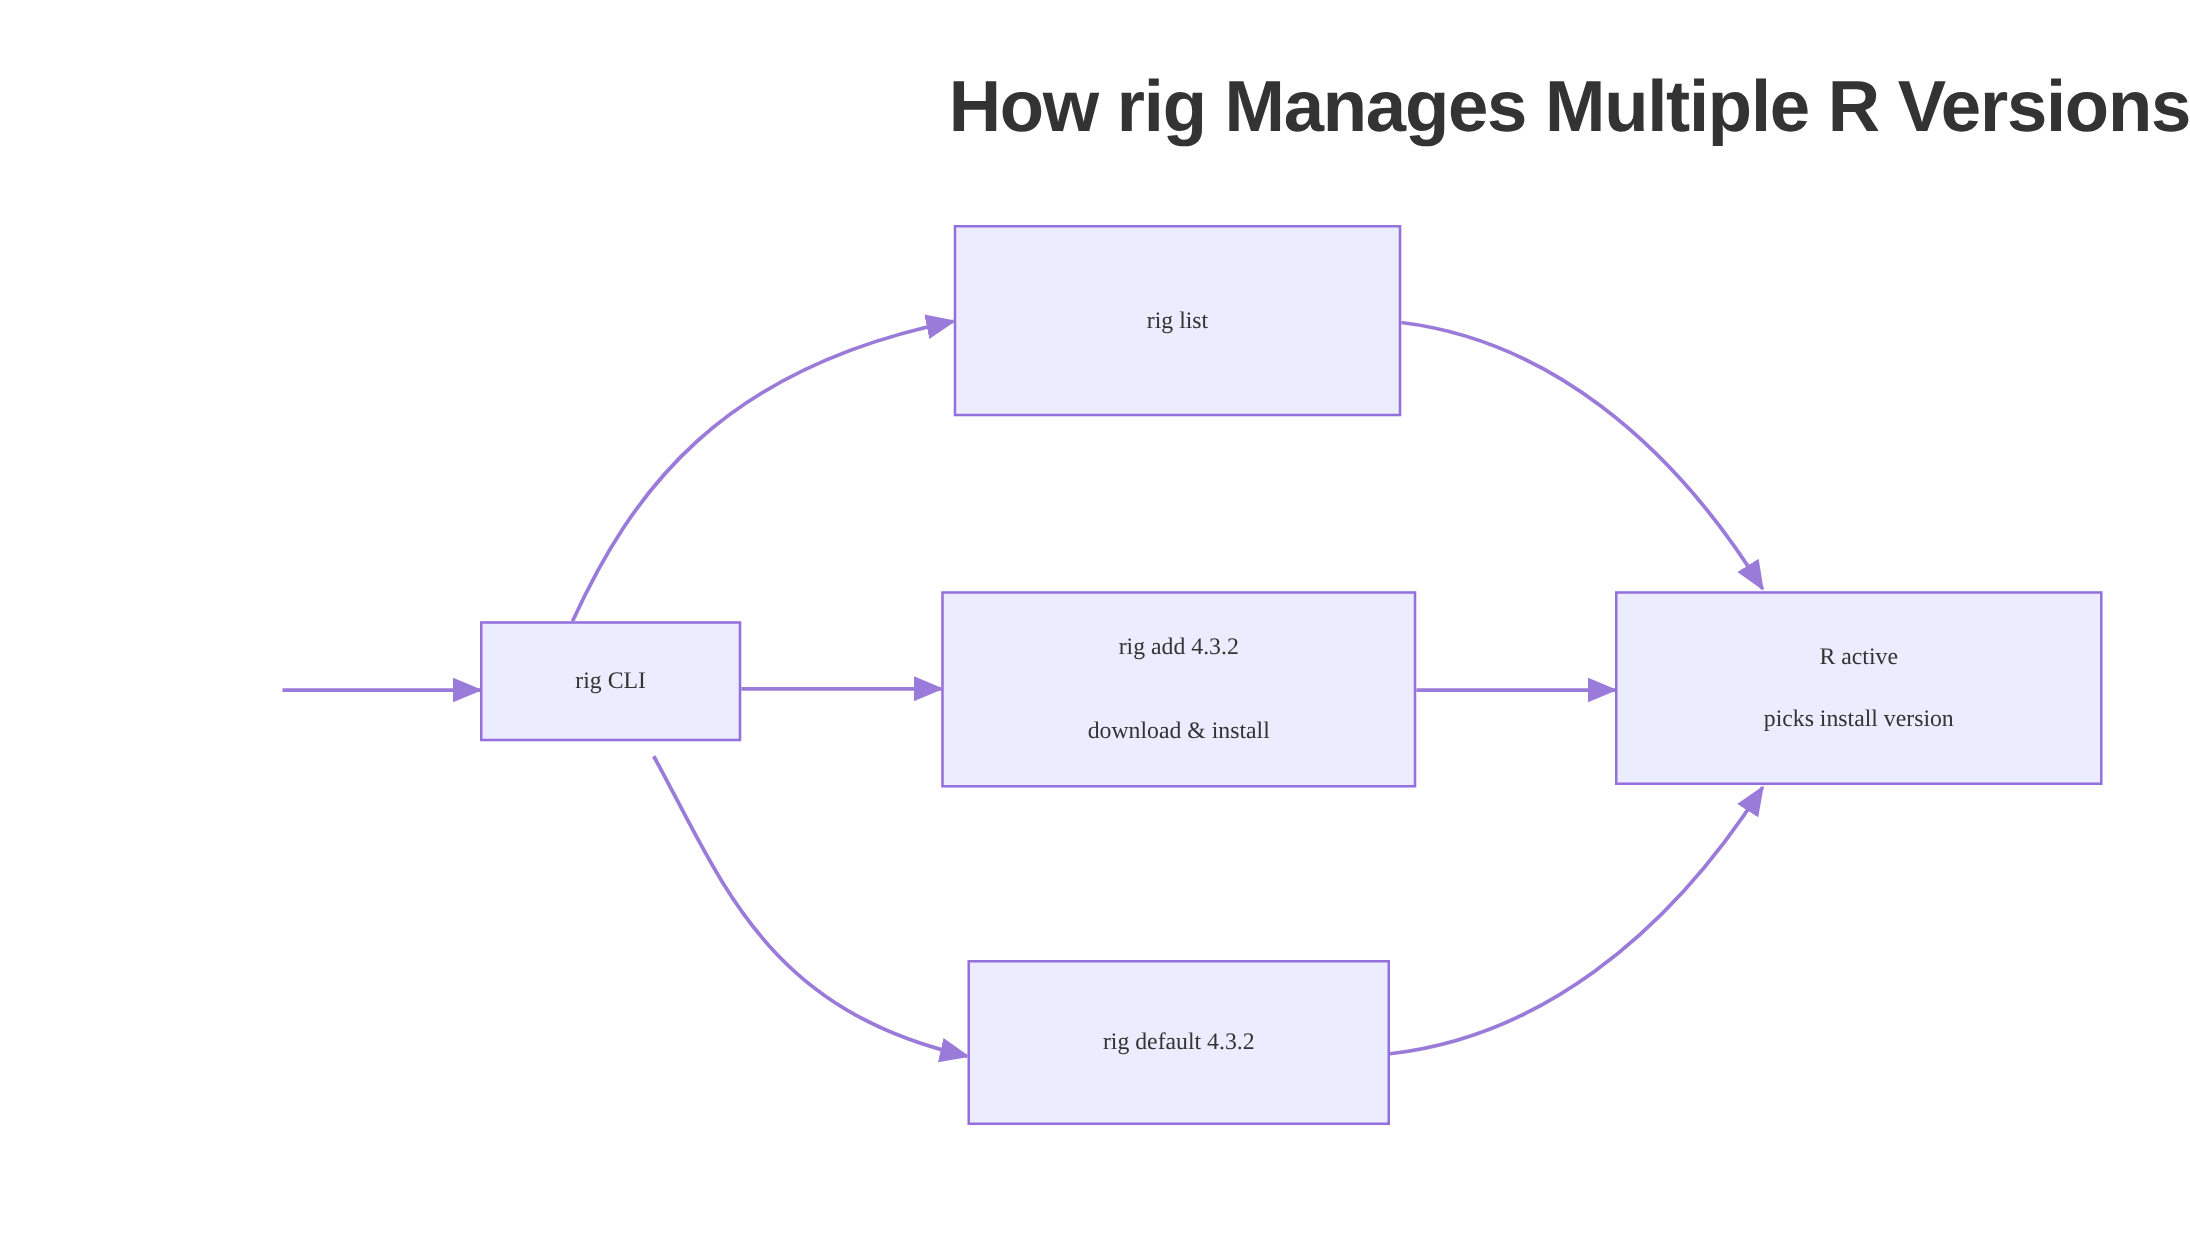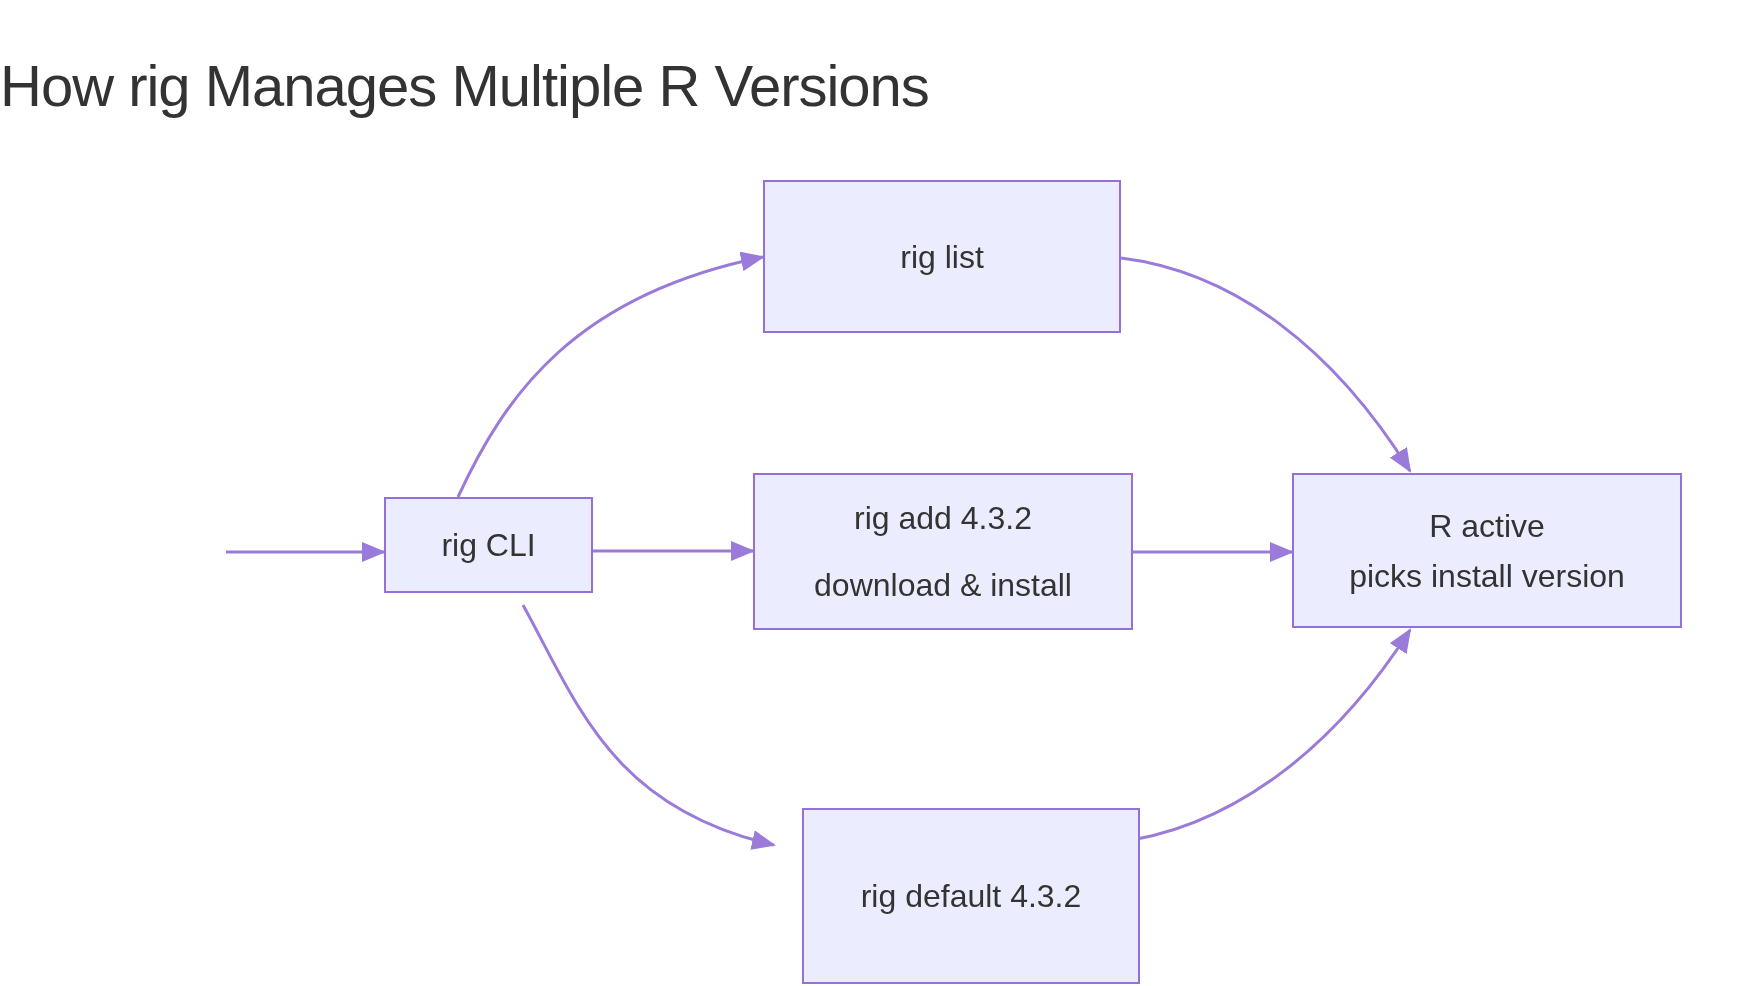--- a/index.html
+++ b/index.html
@@ -20,23 +20,23 @@
     width: 1752px;
     height: 986px;
     background: var(--background);
     overflow: hidden;
   }
   .diagram-title {
     position: absolute;
     top: 52px;
     left: 0;
     width: 1752px;
-    text-align: left;
+    text-align: right;
     font-size: 58px;
-    font-weight: 400;
+    font-weight: 700;
     letter-spacing: -1px;
     color: var(--title-color);
   }
   .edges-layer {
     position: absolute;
     top: 0;
     left: 0;
     width: 1752px;
     height: 986px;
   }
@@ -48,29 +48,30 @@
   .arrowhead-shape { fill: var(--edge-color); }
   .node {
     position: absolute;
     display: flex;
     flex-direction: column;
     align-items: center;
     justify-content: center;
     background: var(--node-fill);
     border: 2.5px solid var(--node-border);
     color: var(--text-color);
-    font-size: 32px;
+    font-size: 19px;
     line-height: 50px;
     text-align: center;
+    font-family: Liberation Serif, serif;
   }
   .node-you        { left: 56px;   top: 498px; width: 170px; height: 108px; }
   .node-rig-cli    { left: 384px;  top: 497px; width: 209px; height: 96px; }
   .node-rig-list   { left: 763px;  top: 180px; width: 358px; height: 153px; }
   .node-rig-add    { left: 753px;  top: 473px; width: 380px; height: 157px; gap: 17px; }
-  .node-rig-default{ left: 774px;  top: 808px; width: 338px; height: 176px; margin-left: 28px; }
+  .node-rig-default{ left: 774px;  top: 768px; width: 338px; height: 132px; }
   .node-r-session  { left: 1292px; top: 473px; width: 390px; height: 155px; }
 </style>
 </head>
 <body>
 
 <div class="canvas">
 
   <h1 class="diagram-title">How rig Manages Multiple R Versions</h1>
 
   <svg class="edges-layer" viewBox="0 0 1752 986" xmlns="http://www.w3.org/2000/svg" aria-hidden="true">

